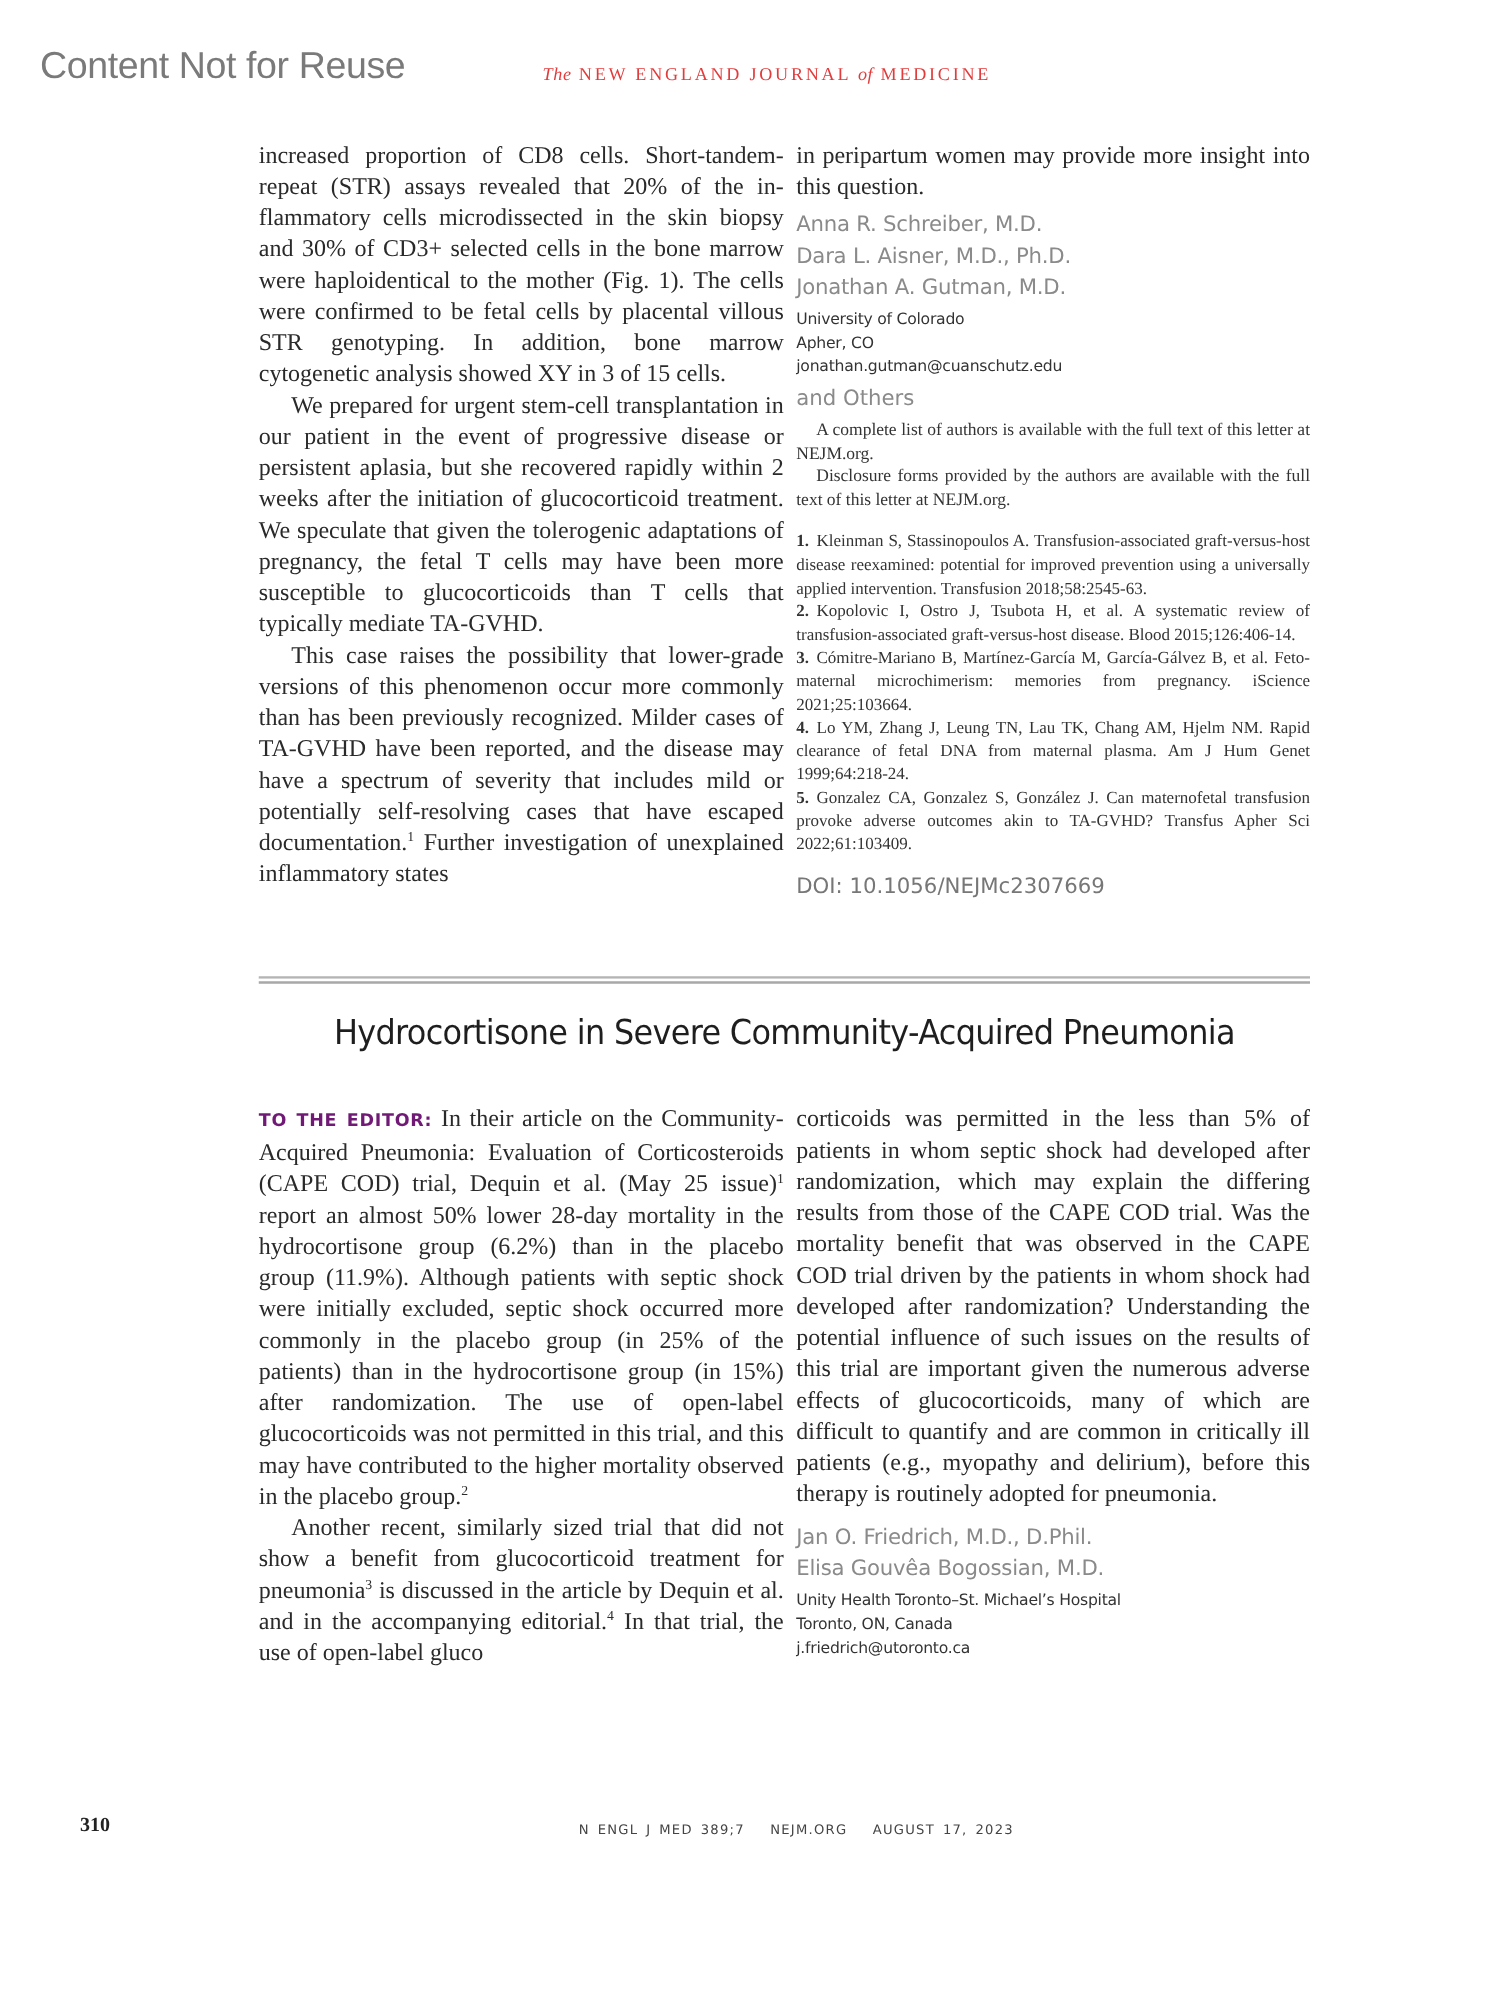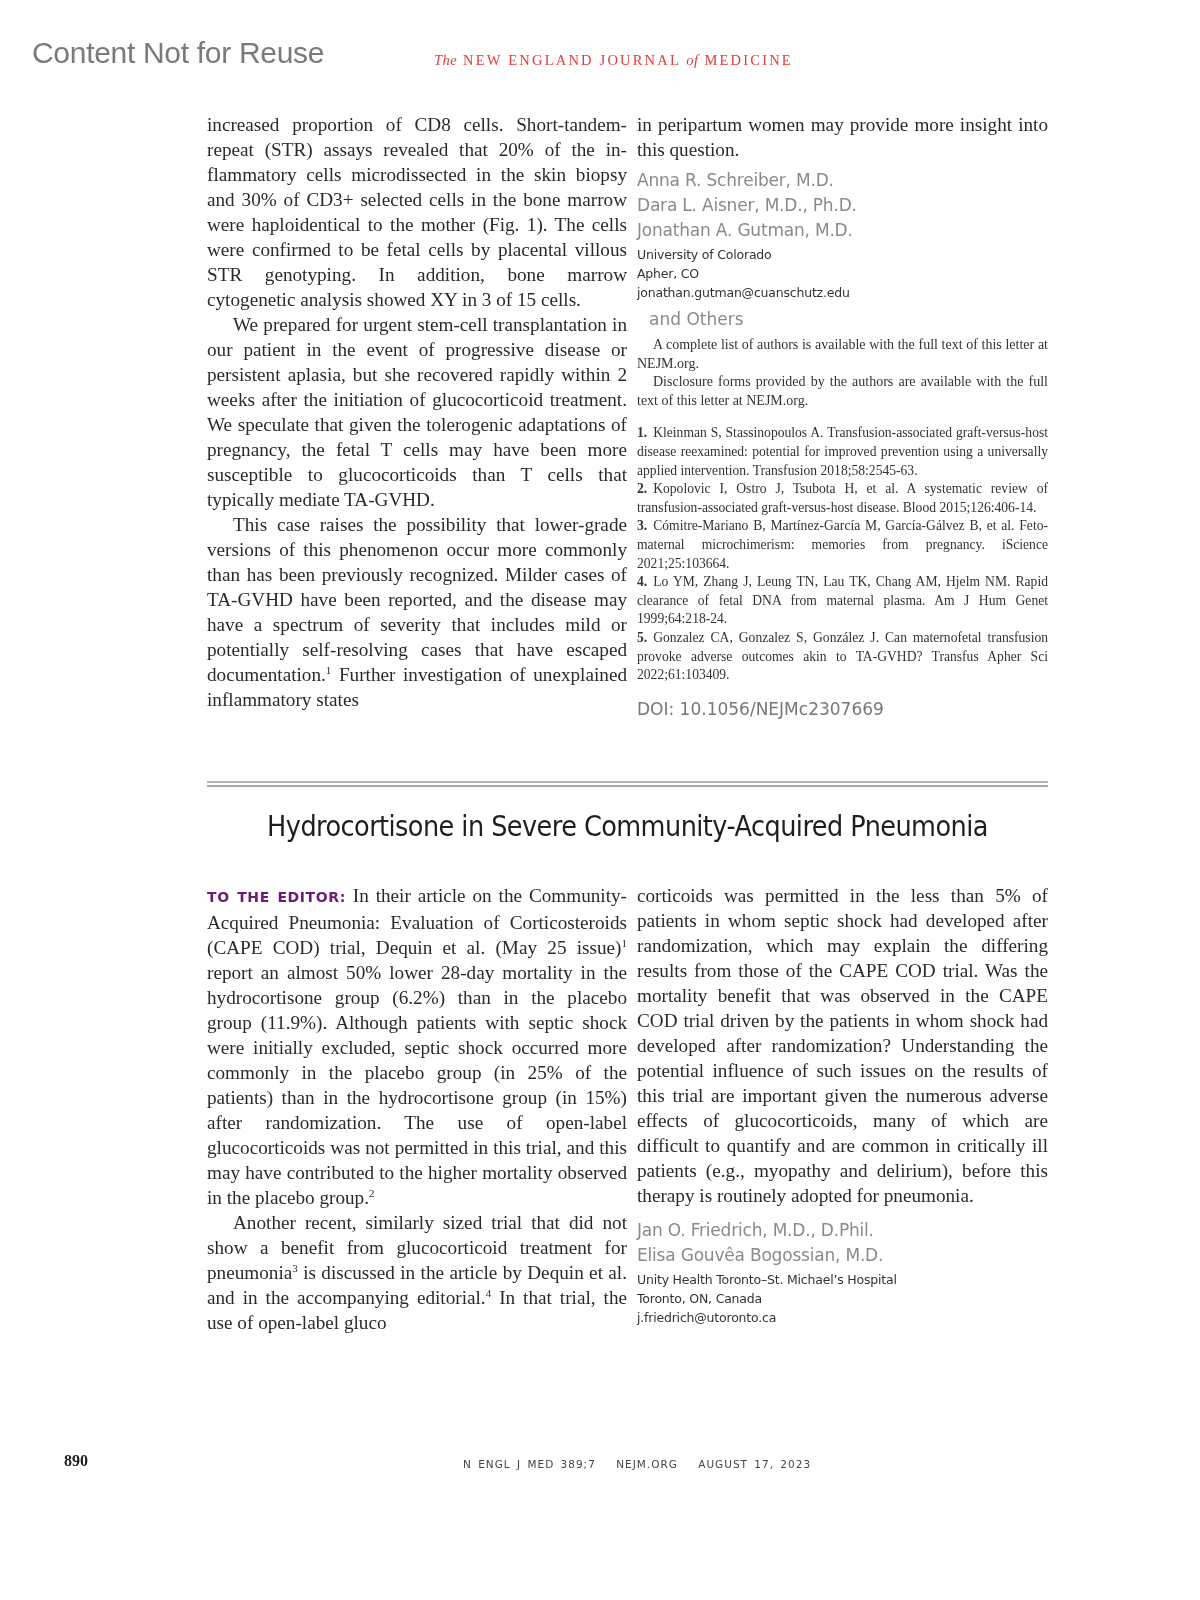--- a/index.html
+++ b/index.html
@@ -28,21 +28,21 @@
     sup { font-size: 11px; line-height: 0; vertical-align: 7px; }
 
     .author {
       font-family: "DejaVu Sans", sans-serif; font-size: 17px; color: #8a8a8a;
       line-height: 25px; letter-spacing: -0.2px;
     }
     .affil {
       font-family: "DejaVu Sans", sans-serif; font-size: 12.5px; color: #333;
       line-height: 19px; letter-spacing: -0.2px;
     }
-    .others { font-family: "DejaVu Sans", sans-serif; font-size: 17px; color: #8a8a8a; margin-top: 5px; line-height: 25px; margin-left: 12px; }
+    .others { font-family: "DejaVu Sans", sans-serif; font-size: 17px; color: #8a8a8a; margin-top: 5px; line-height: 25px; }
     .note {
       font-family: "Liberation Serif", serif; font-size: 14px; line-height: 18.6px; color: #333;
       text-align: justify;
     }
     .note p { margin: 0; text-indent: 16px; }
     .refs { margin-top: 14px; }
     .ref {
       font-family: "Liberation Serif", serif; font-size: 13.6px; line-height: 18.6px; color: #333;
       text-align: justify; margin: 0;
     }
@@ -141,18 +141,18 @@
     <div class="author">Jan O. Friedrich, M.D., D.Phil.</div>
     <div class="author">Elisa Gouvêa Bogossian, M.D.</div>
   </div>
   <div style="margin-top:2px;">
     <div class="affil">Unity Health Toronto–St. Michael’s Hospital</div>
     <div class="affil">Toronto, ON, Canada</div>
     <div class="affil">j.friedrich@utoronto.ca</div>
   </div>
 </div>
 
-<div id="page-number">890</div>
+<div id="page-number">310</div>
 <div id="footer-cite">
   <span>N ENGL J MED 389;7</span>
   <span>NEJM.ORG</span>
   <span>AUGUST 17, 2023</span>
 </div>
 
 </body></html>

